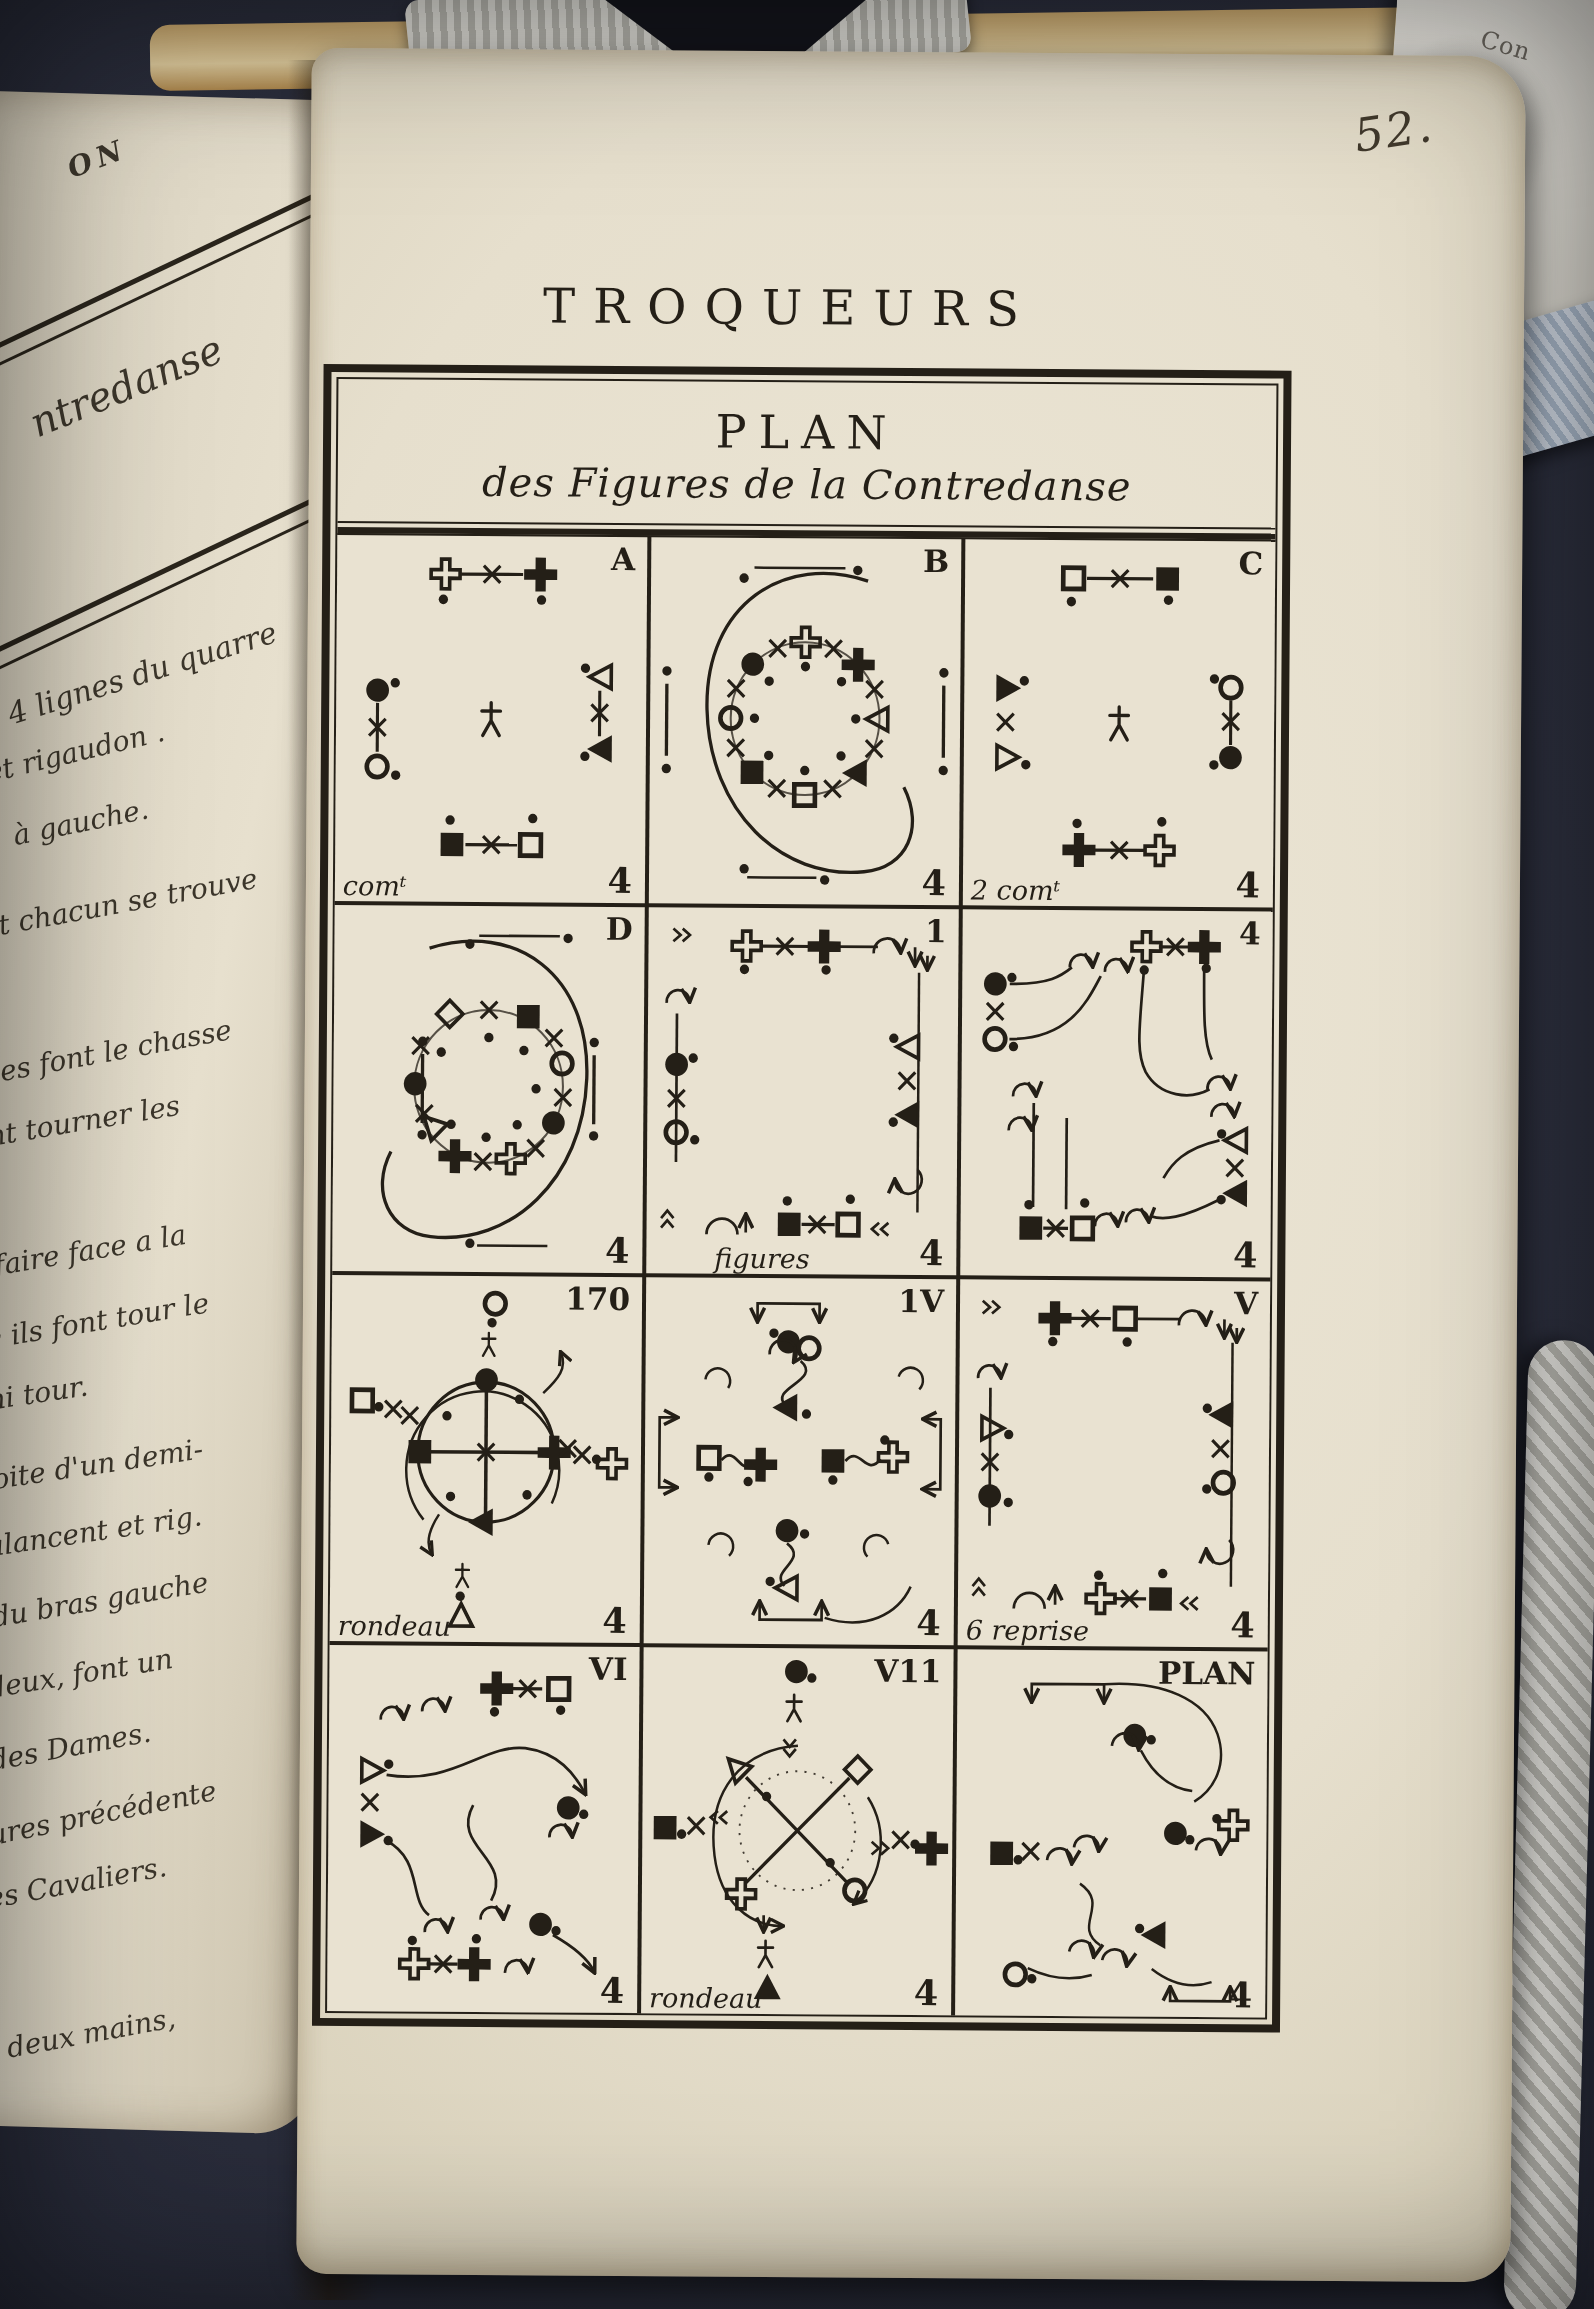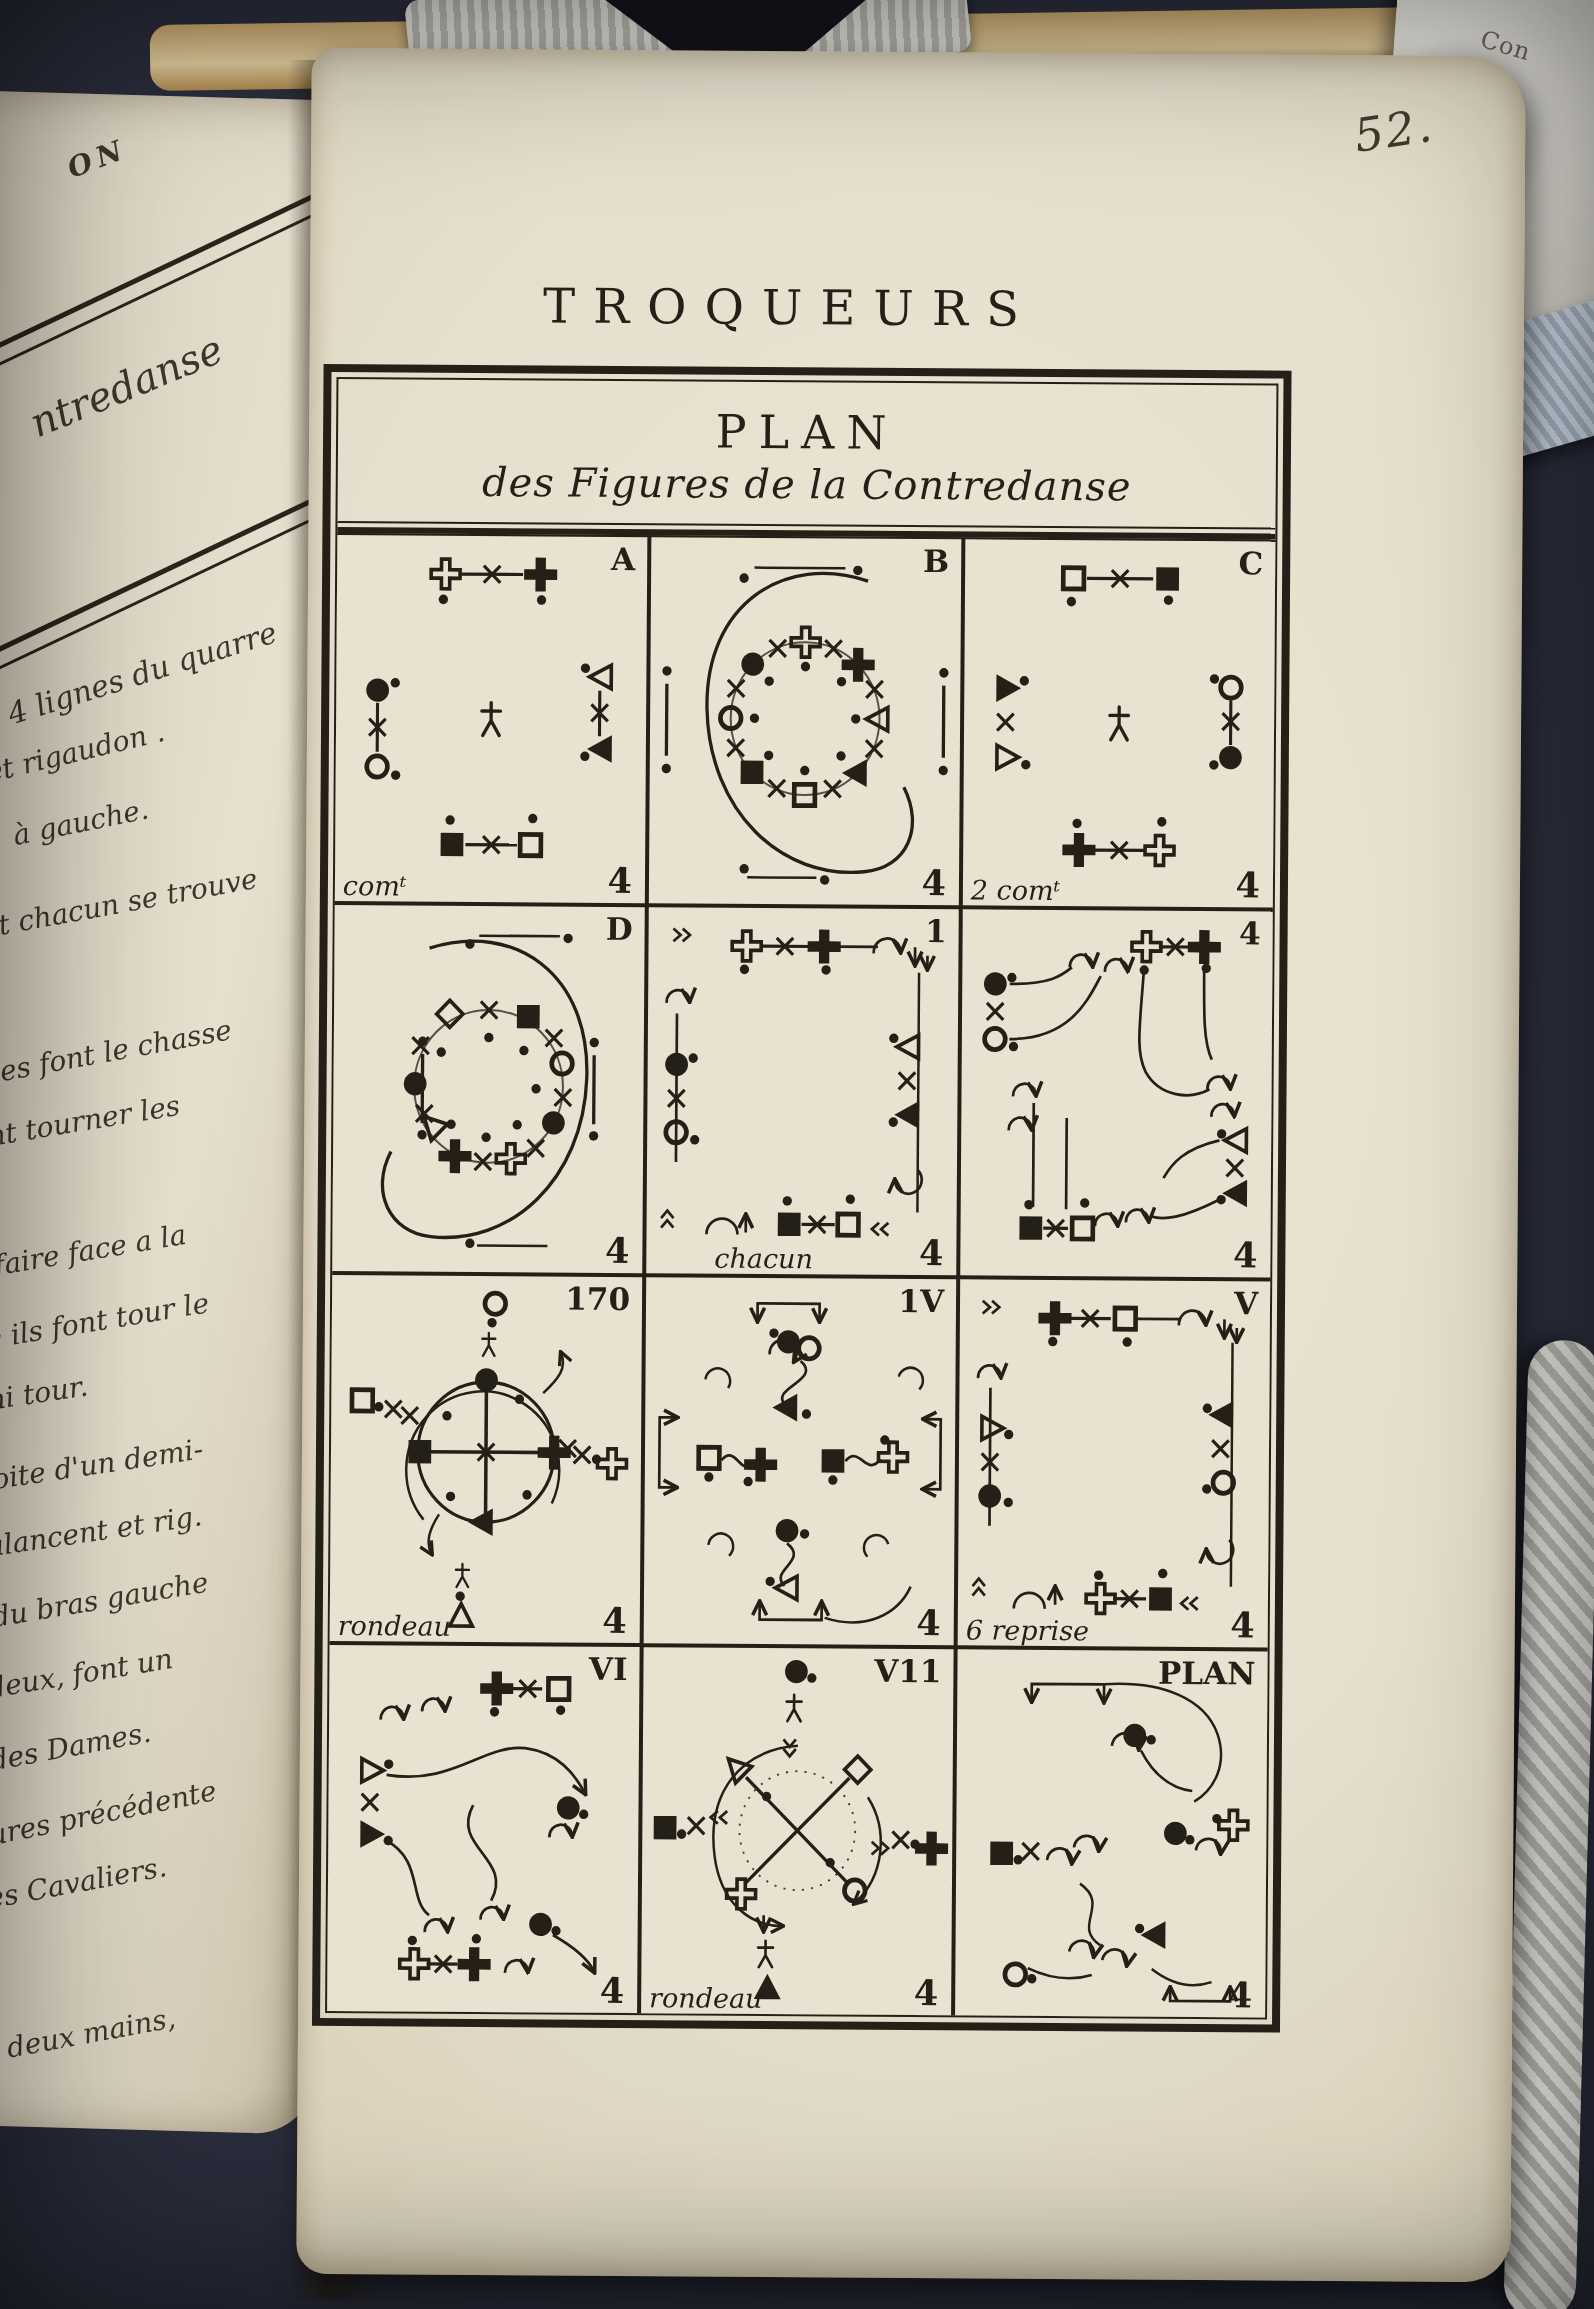--- a/index.html
+++ b/index.html
@@ -395,21 +395,21 @@
                 <use href="#ftr"></use>
               </g>
               <use href="#dot" x="238" y="201"></use>
             <path d="M262,60 V286" stroke="#241f17" stroke-width="2.4"></path>
             <path d="M262,246 a13,13 0 1 1 -22,10" fill="none" stroke="#241f17" stroke-width="2.6" marker-end="url(#arr)"></path>
             <g transform="translate(234,302) rotate(180)">
                 <use href="#chev"></use>
               </g>
           </svg>
           <span class="corner">1</span>
-          <span class="caption" style="left:68px">chacun</span>
+          <span class="caption" style="left:68px">figures</span>
           <span class="count">4</span>
         </div>
 
         <div class="cell">
           <svg class="diag" viewBox="0 0 300 345" preserveAspectRatio="none">
             <use href="#fc" x="32" y="70"></use>
               <use href="#dot" x="48" y="64"></use>
             <use href="#sx" x="32" y="96"></use>
             <use href="#oc" x="32" y="122"></use>
               <use href="#dot" x="50" y="129"></use>

